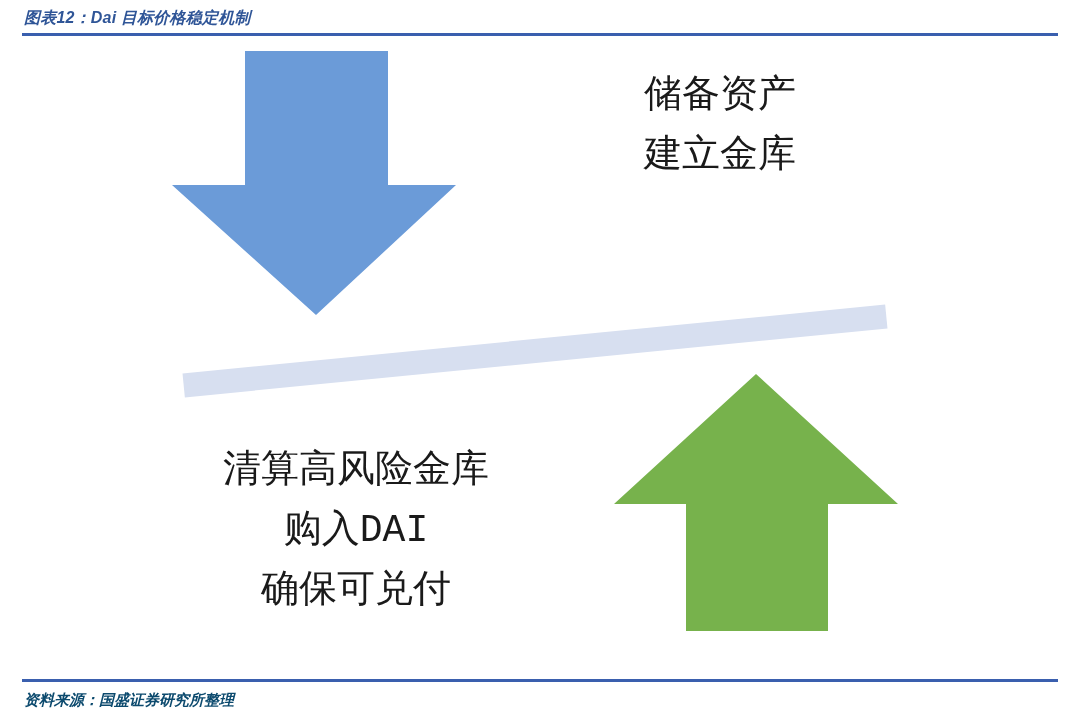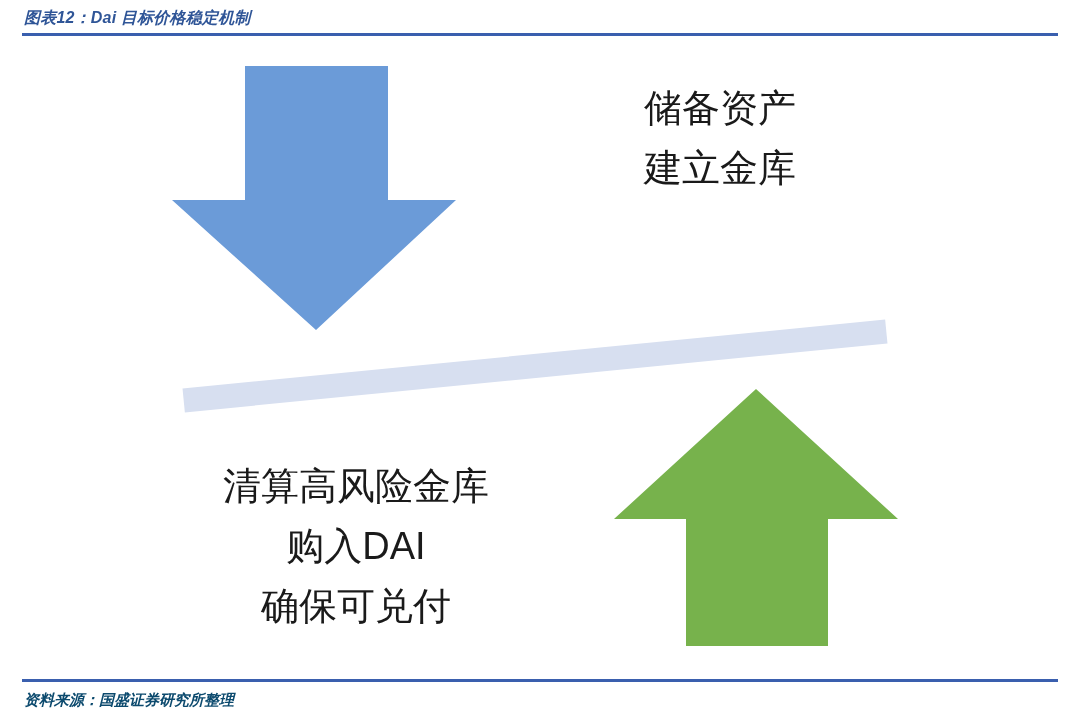--- a/index.html
+++ b/index.html
@@ -49,21 +49,21 @@
     font-style: italic;
     font-weight: bold;
     color: #0c4a6e;
     white-space: nowrap;
   }
 
   
   .canvas {
     position: absolute;
     left: 0;
-    top: 36px;
+    top: 21px;
     width: 1080px;
     height: 450px;
   }
 
   
   .arrow-svg {
     position: absolute;
     overflow: visible;
   }
   #arrow-down-wrap {
@@ -103,20 +103,21 @@
   }
   #text-top-right {
     left: 560px;
     top: 42px;       
     width: 320px;
   }
   #text-bottom-left {
     left: 196px;
     top: 420px;      
     width: 320px;
+    font-family: Liberation Mono, monospace;
   }
   .txt-line { display: block; }
 </style>
 </head>
 <body>
 
 <div id="page">
 
   <div class="exhibit-title">图表12：Dai 目标价格稳定机制</div>
 

